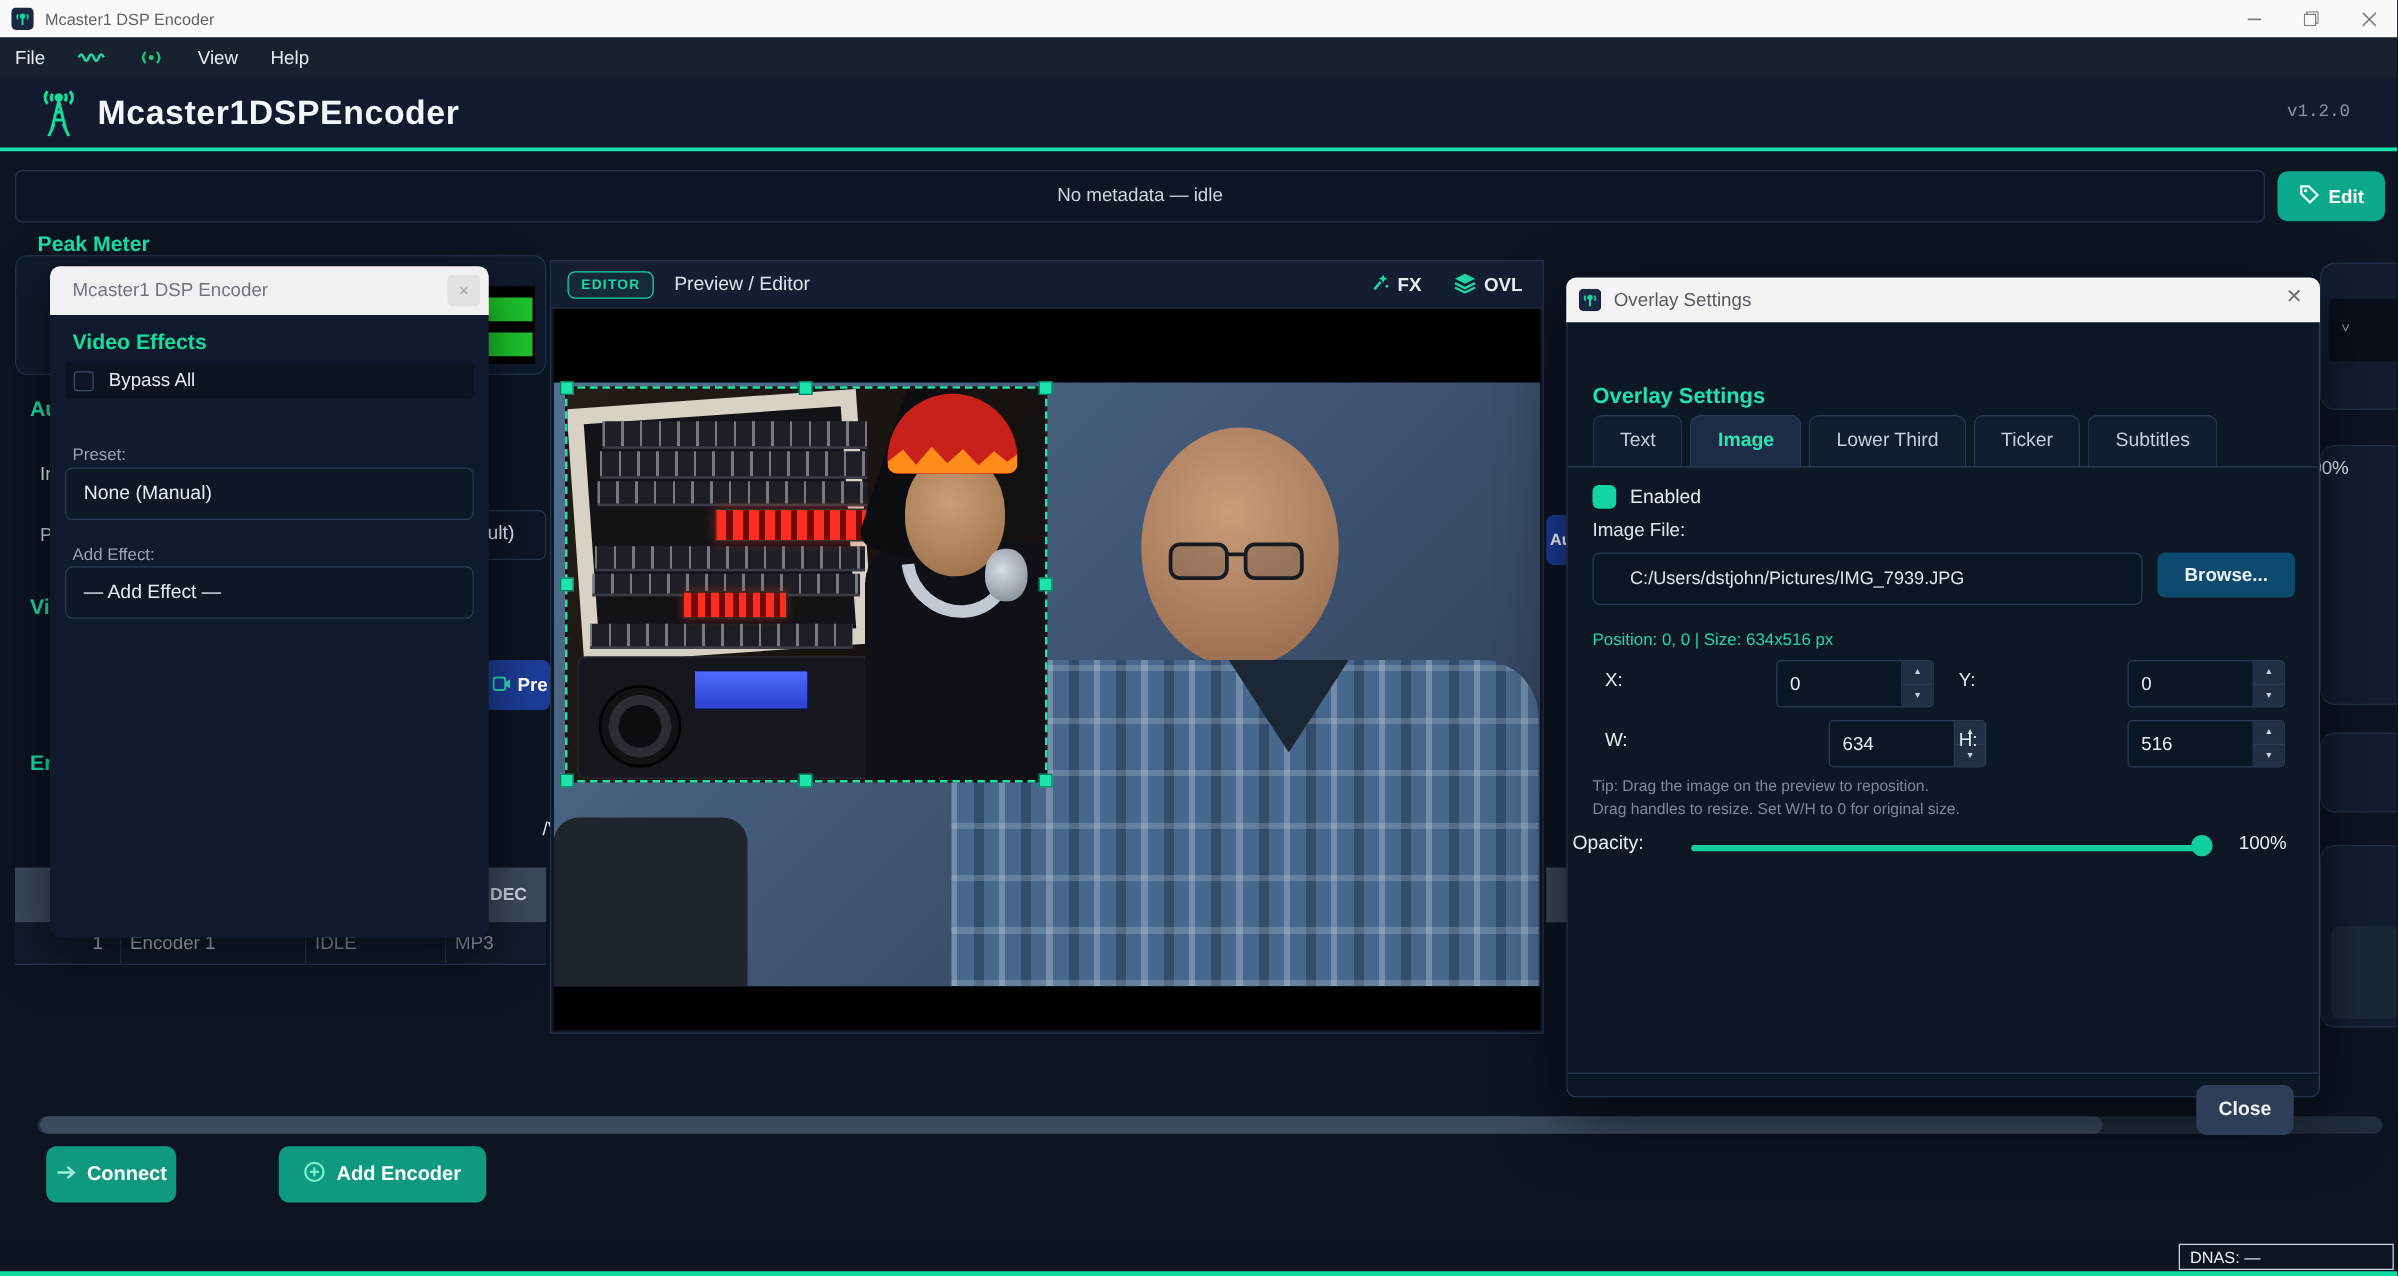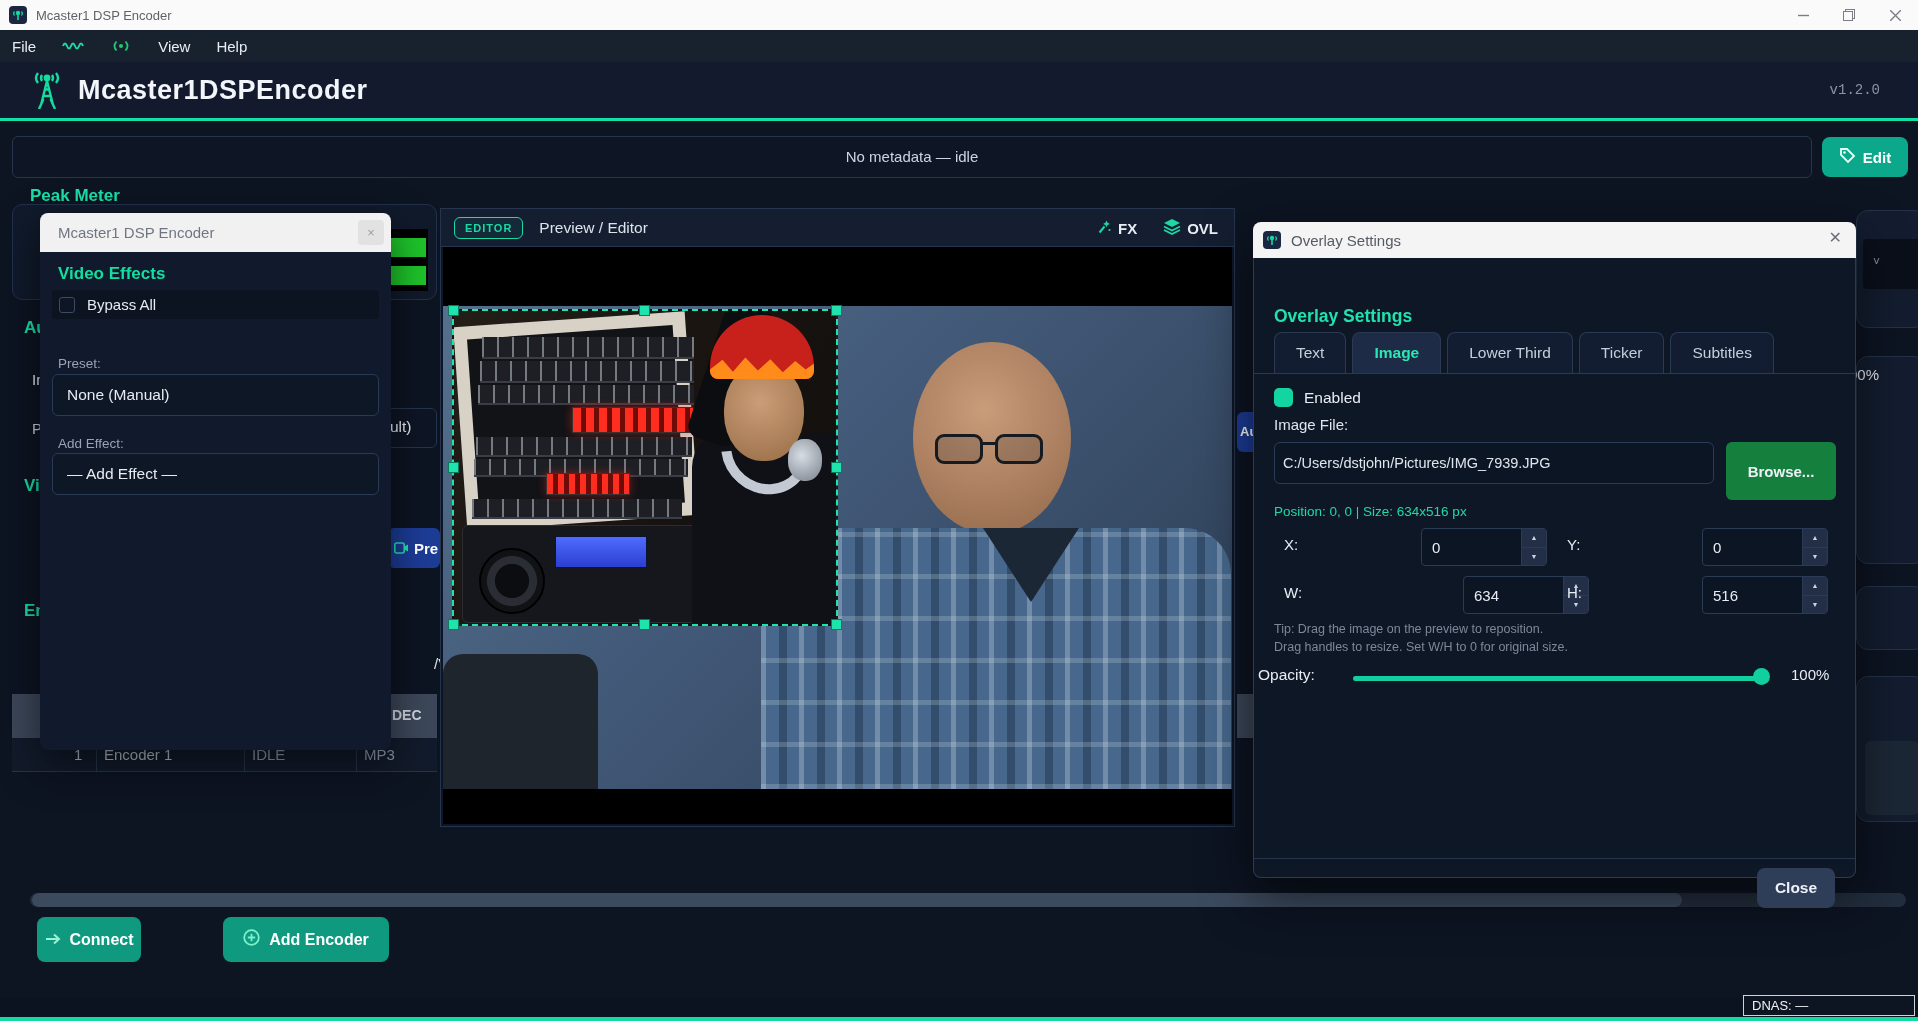--- a/index.html
+++ b/index.html
@@ -107,22 +107,22 @@
   .dlg-body{position:absolute;left:0;top:36px;right:0;bottom:0;background:#0e1726;border:1px solid #2b3b55;border-top:none;border-radius:0 0 8px 8px;}
   .dlg-h{position:absolute;left:20px;top:48px;color:#1fe2ae;font-weight:700;font-size:17.5px;}
   .tabs{position:absolute;left:20px;top:74px;display:flex;gap:6px;}
   .tab{height:42px;line-height:40px;padding:0 21px;border:1px solid #2a3a52;border-bottom:none;border-radius:8px 8px 0 0;background:#121d32;color:#c6cedb;font-size:15.5px;}
   .tab.active{background:#1d2b46;color:#2ae7b3;font-weight:700;}
   .tabline{position:absolute;left:0;right:0;top:115px;height:1px;background:#2a3a52;}
   .en-row{position:absolute;left:20px;top:130px;display:flex;align-items:center;gap:11px;}
   .en-cb{width:19px;height:19px;border-radius:5px;background:#12d5a2;}
   .en-lab{color:#e8edf4;font-size:15.5px;}
   .dl-lab{position:absolute;left:20px;color:#dfe5ee;font-size:15px;}
-  .file-input{position:absolute;left:20px;top:184px;width:440px;height:42px;background:#0c1524;border:1px solid #2b3b55;border-radius:6px;color:#dfe5ee;font-size:14.5px;padding:0 8px;outline:none;}
-  .browse-btn{position:absolute;left:472px;top:184px;width:110px;height:58px;background:#15803d;border-radius:6px;color:#eef2f8;font-weight:700;font-size:15px;display:flex;align-items:center;justify-content:center;text-align:right;}
+  .file-input{position:absolute;left:20px;top:184px;width:440px;height:42px;background:#0c1524;border:1px solid #2b3b55;border-radius:6px;color:#dfe5ee;font-size:14.5px;padding:0 29px;outline:none;}
+  .browse-btn{position:absolute;left:472px;top:184px;width:110px;height:36px;background:#0c4a6e;border-radius:6px;color:#eef2f8;font-weight:700;font-size:15px;display:flex;align-items:center;justify-content:center;text-align:right;}
   .pos-info{position:absolute;left:20px;top:246px;color:#20d9a5;font-size:13.5px;}
   .f-label{position:absolute;color:#e8edf4;font-size:15px;}
   .spin-group{position:absolute;width:126px;height:38px;border:1px solid #2b3b55;border-radius:4px;background:#0c1524;display:flex;}
   .spin-input{flex:1;background:transparent;border:none;color:#e8edf4;font-size:15px;padding:0 10px;outline:none;width:90px;}
   .spin-col{width:25px;border-left:1px solid #2b3b55;display:flex;flex-direction:column;}
   .spin-btn{flex:1;background:#232f47;display:flex;align-items:center;justify-content:center;color:#cdd5e2;font-size:7px;}
   .spin-btn:first-child{border-bottom:1px solid #2b3b55;}
   .tip{position:absolute;left:20px;color:#7e8899;font-size:12.5px;}
   .op-lab{position:absolute;left:4px;top:408px;color:#e8edf4;font-size:15.5px;}
   .op-track{position:absolute;left:99px;top:418px;width:416px;height:5px;border-radius:3px;background:#13cf9f;}

